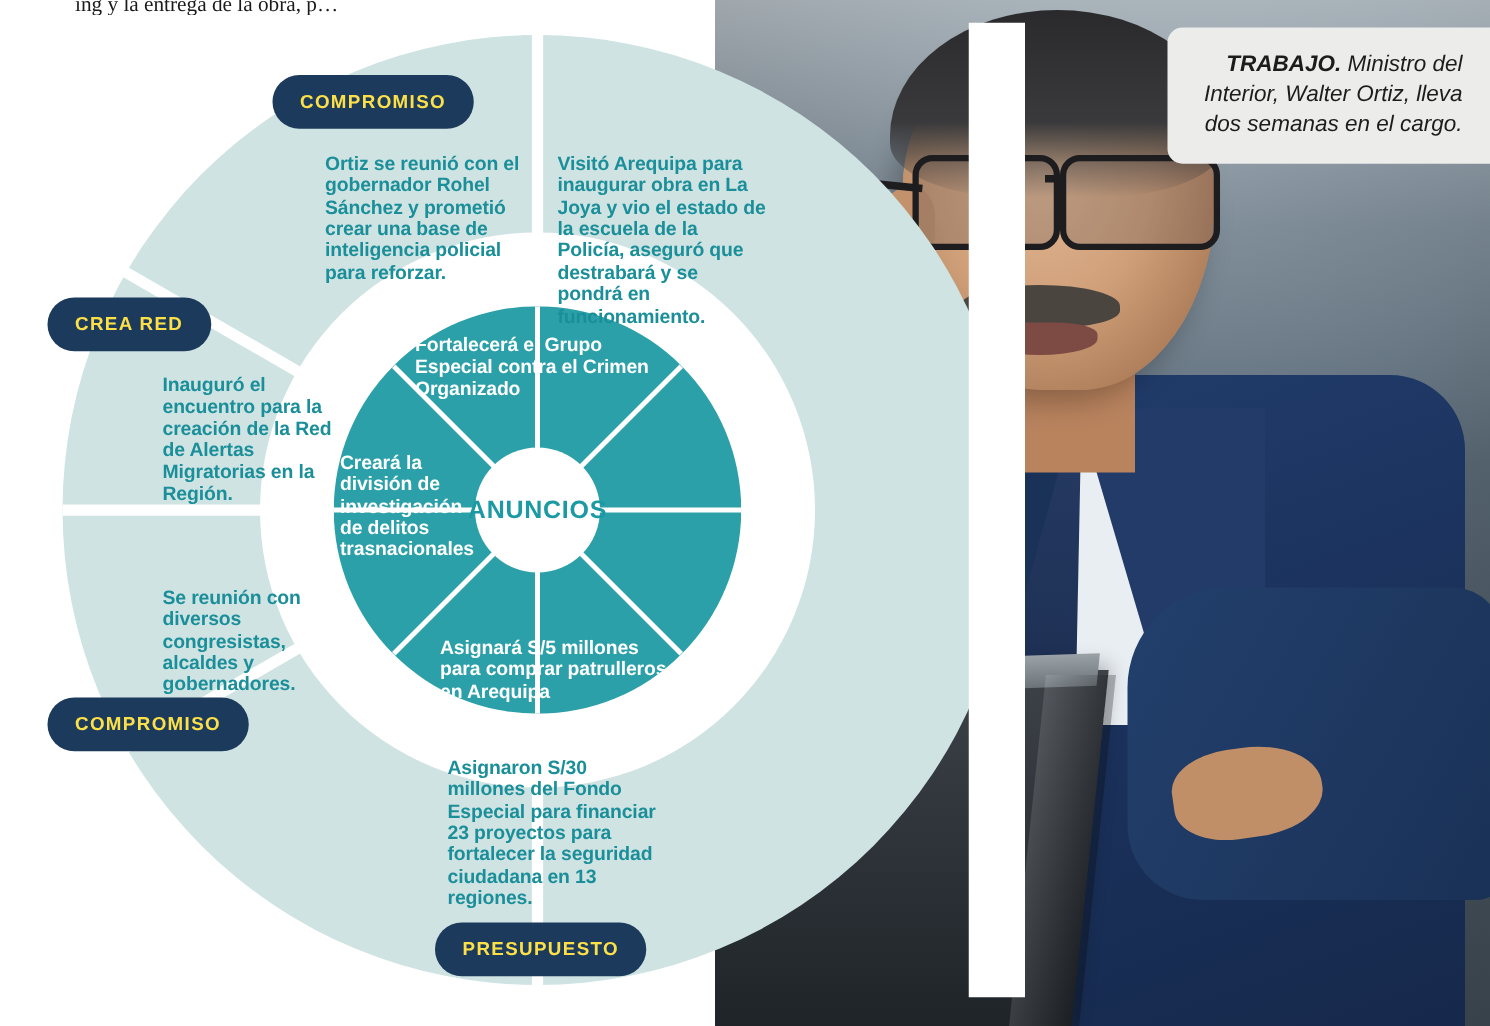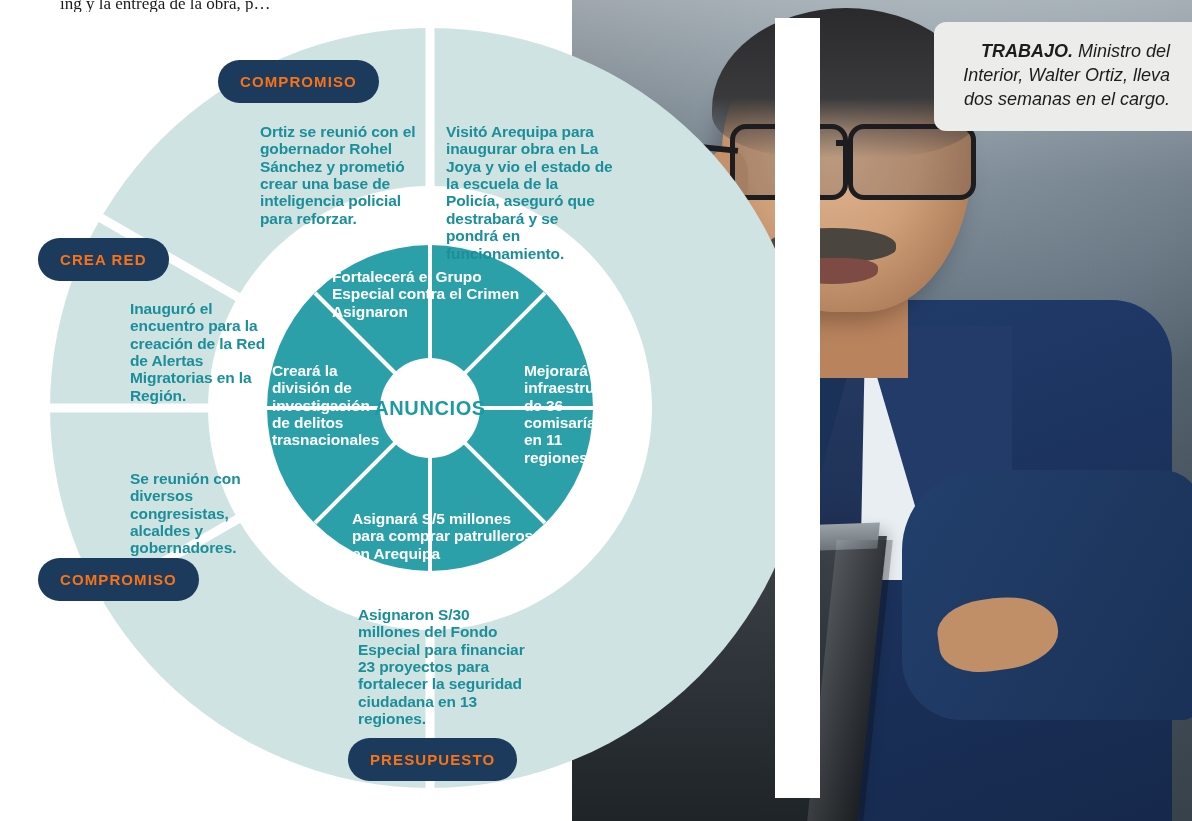--- a/index.html
+++ b/index.html
@@ -314,21 +314,21 @@
   .inner-txt {
     color: #ffffff;
     font-size: 15.5px;
     letter-spacing: -0.1px;
   }
 
   
   .pill {
     position: absolute;
     background: #1b3a5c;
-    color: #f97316;
+    color: #fde047;
     border-radius: 22px;
     font-size: 15px;
     font-weight: bold;
     letter-spacing: 1.1px;
     padding: 13px 22px;
     white-space: nowrap;
     box-sizing: border-box;
     text-align: center;
   }
 </style>
@@ -415,23 +415,22 @@
     <div class="txt outer-txt" style="left:228px; top:113px; width:168px;">Ortiz se reunió con el gobernador Rohel Sánchez y prometió crear una base de inteligencia policial para reforzar.</div>
 
     <div class="txt outer-txt" style="left:414px; top:113px; width:168px;">Visitó Arequipa para inaugurar obra en La Joya y vio el estado de la escuela de la Policía, aseguró que destrabará y se pondrá en funcionamiento.</div>
 
     <div class="txt outer-txt" style="left:98px; top:290px; width:150px;">Inauguró el encuentro para la creación de la Red de Alertas Migratorias en la Región.</div>
 
     <div class="txt outer-txt" style="left:98px; top:460px; width:150px;">Se reunión con diversos congresistas, alcaldes y gobernadores.</div>
 
     <div class="txt outer-txt" style="left:326px; top:596px; width:168px;">Asignaron S/30 millones del Fondo Especial para financiar 23 proyectos para fortalecer la seguridad ciudadana en 13 regiones.</div>
 
-    <div class="txt inner-txt" style="left:300px; top:258px; width:192px;">Fortalecerá el Grupo Especial contra el Crimen Asignaron</div>
-
-    <div class="txt inner-txt" style="left:492px; top:352px; width:96px;">Mejorará la infraestructura de 36 comisarías en 11 regiones</div>
+    <div class="txt inner-txt" style="left:300px; top:258px; width:192px;">Fortalecerá el Grupo Especial contra el Crimen Organizado</div>
+
 
     <div class="txt inner-txt" style="left:320px; top:500px; width:192px;">Asignará S/5 millones para comprar patrulleros en Arequipa</div>
 
     <div class="txt inner-txt" style="left:240px; top:352px; width:92px;">Creará la división de investigación de delitos trasnacionales</div>
 
     <div class="pill" style="left:186px; top:50px;">COMPROMISO</div>
 
 
     <div class="pill" style="left:6px; top:228px;">CREA RED</div>
 

